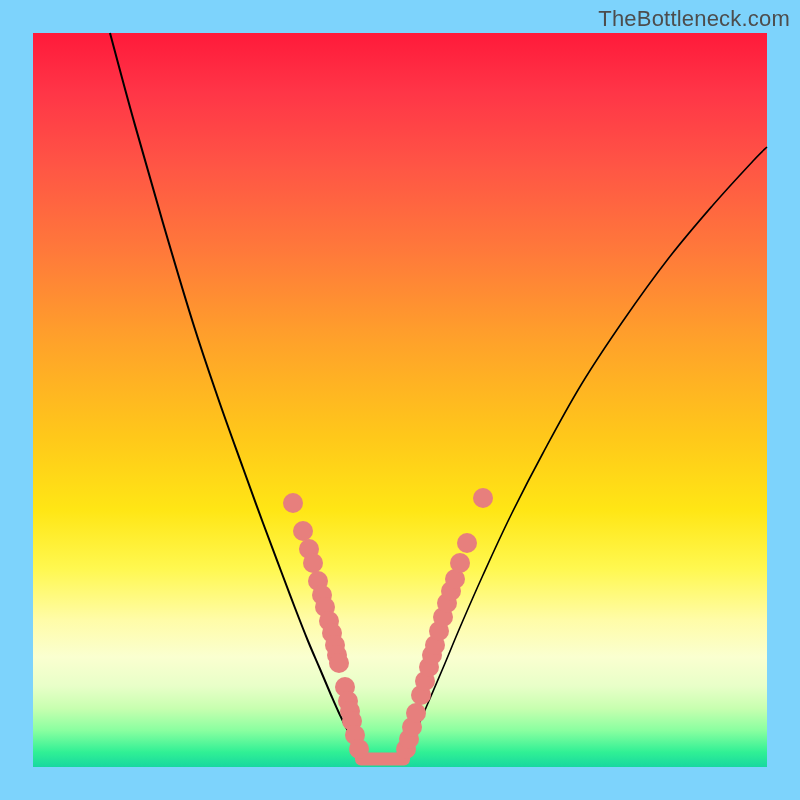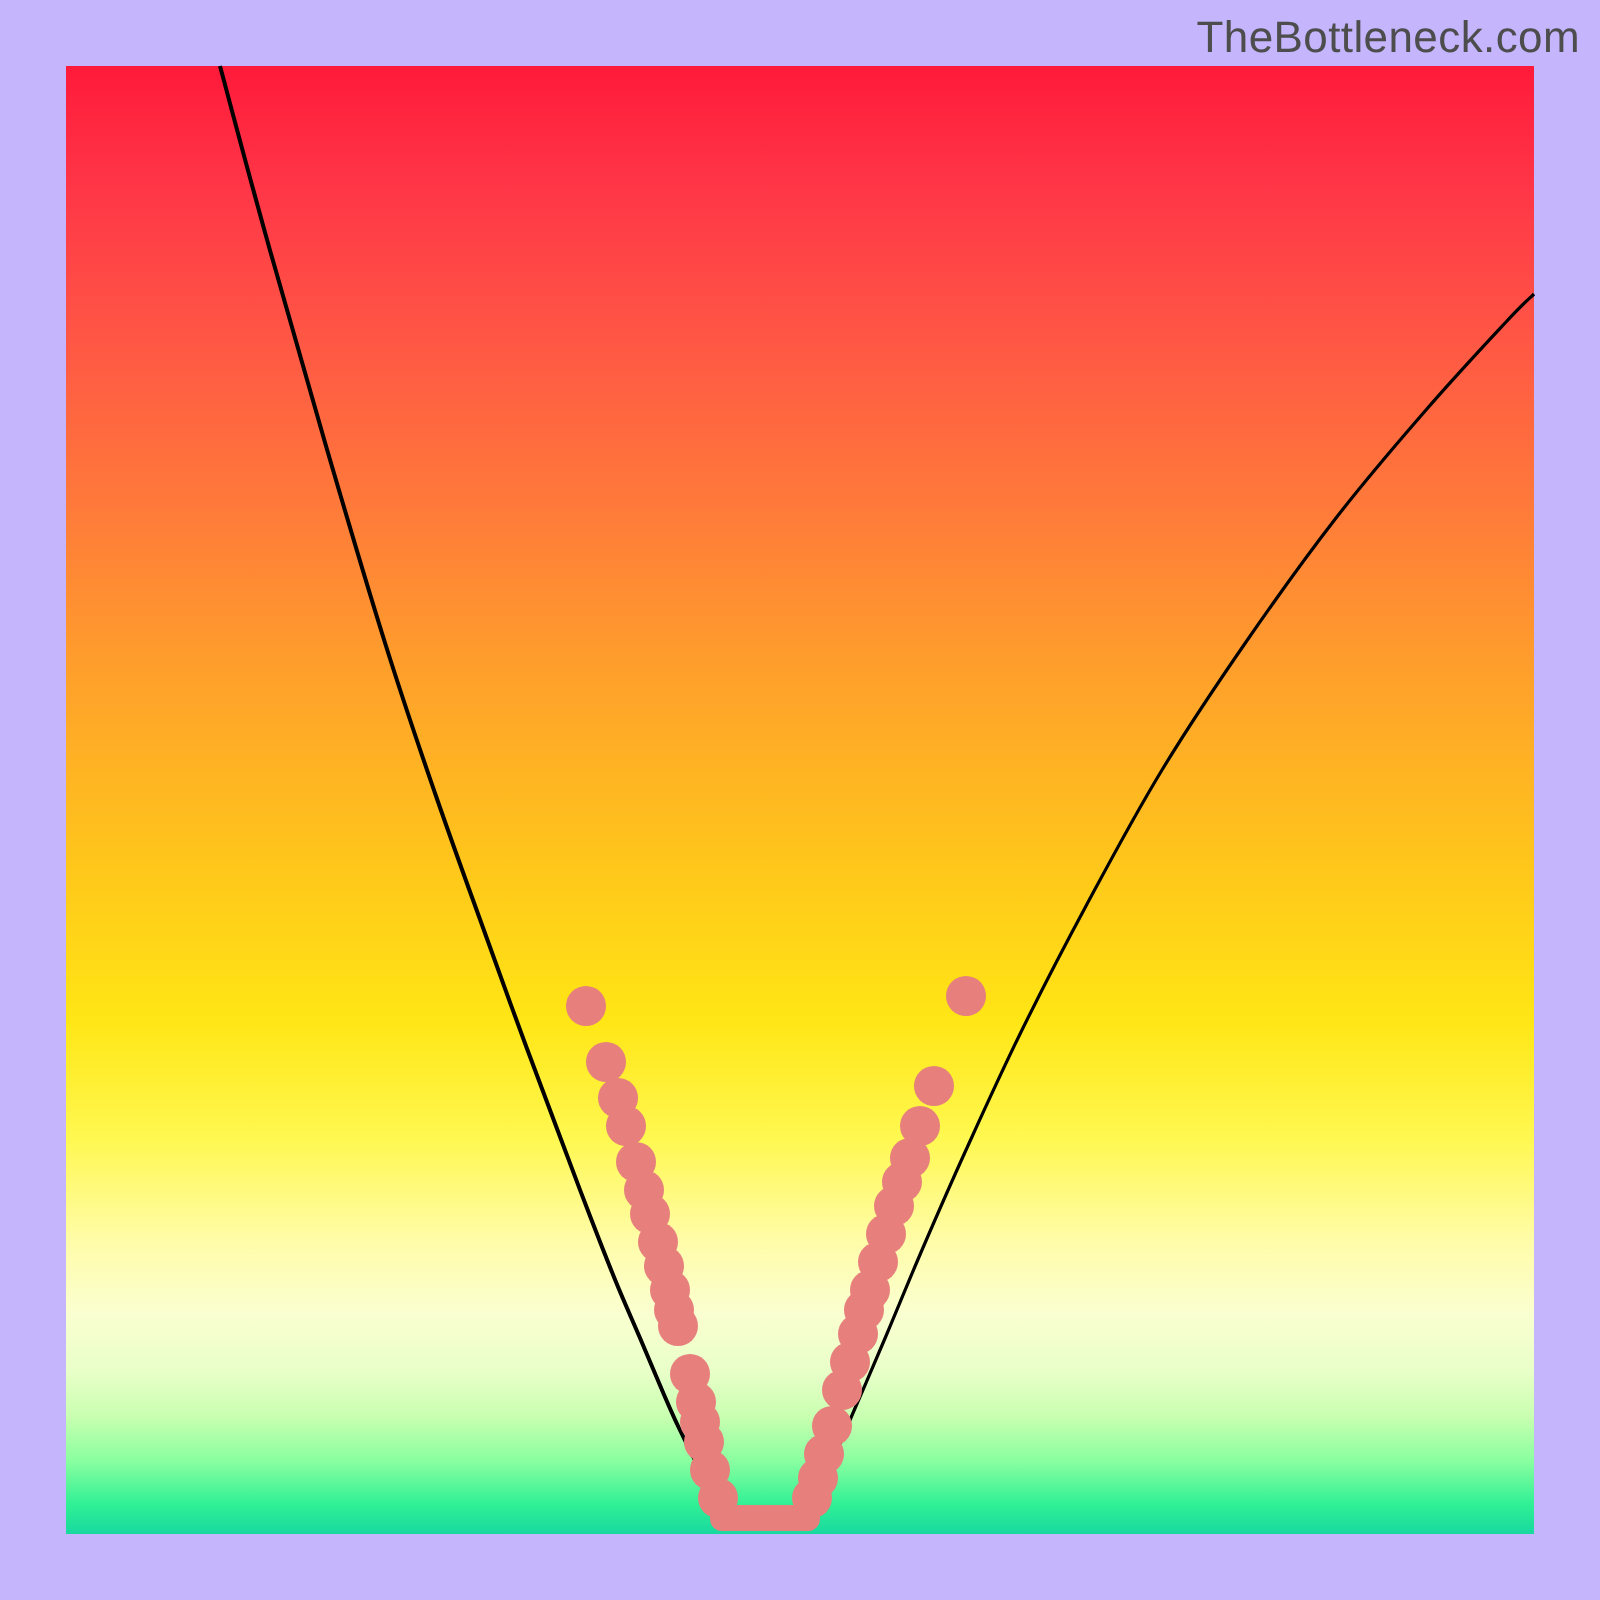--- a/index.html
+++ b/index.html
@@ -10,21 +10,21 @@
     overflow: hidden;
     background: #000;
     font-family: Arial, Helvetica, sans-serif;
   }
   .frame {
     position: absolute;
     left: 0;
     top: 0;
     width: 800px;
     height: 800px;
-    background: #c4b5fd;
+    background: #7dd3fc;
   }
   .plot-area {
     position: absolute;
     left: 33px;
     top: 33px;
     width: 734px;
     height: 734px;
     
     background: linear-gradient(to bottom,
       #ff1a3a 0%,

